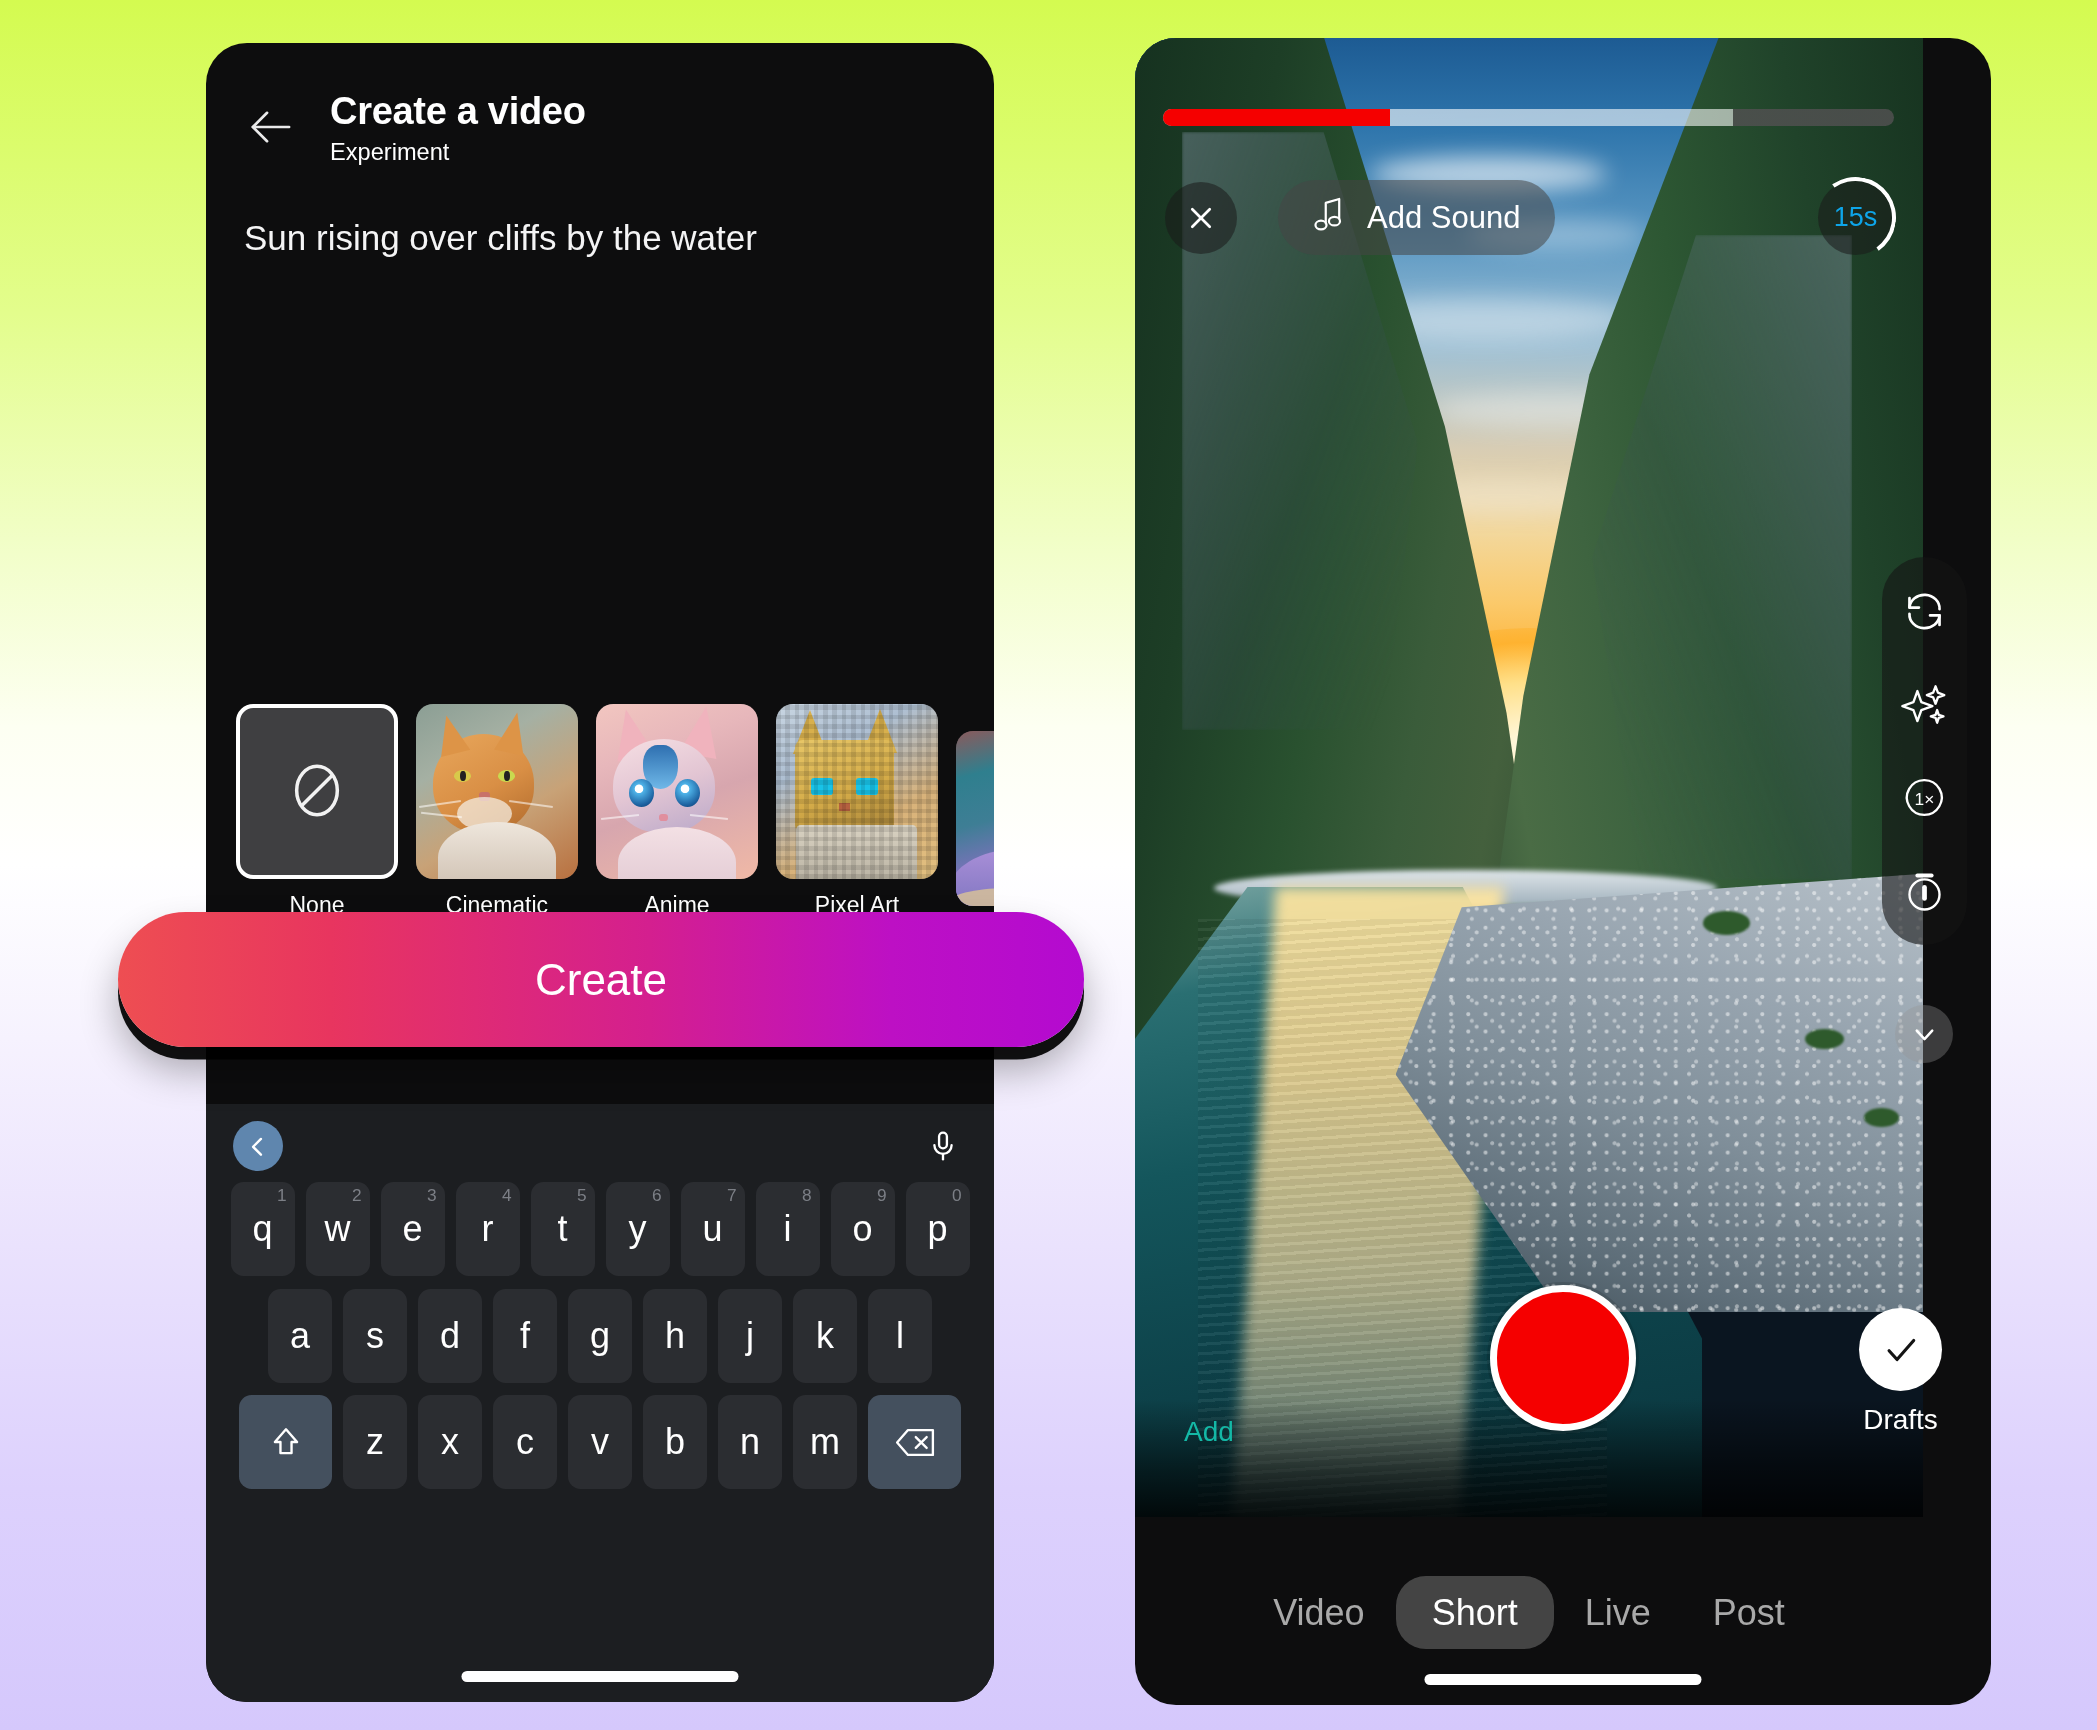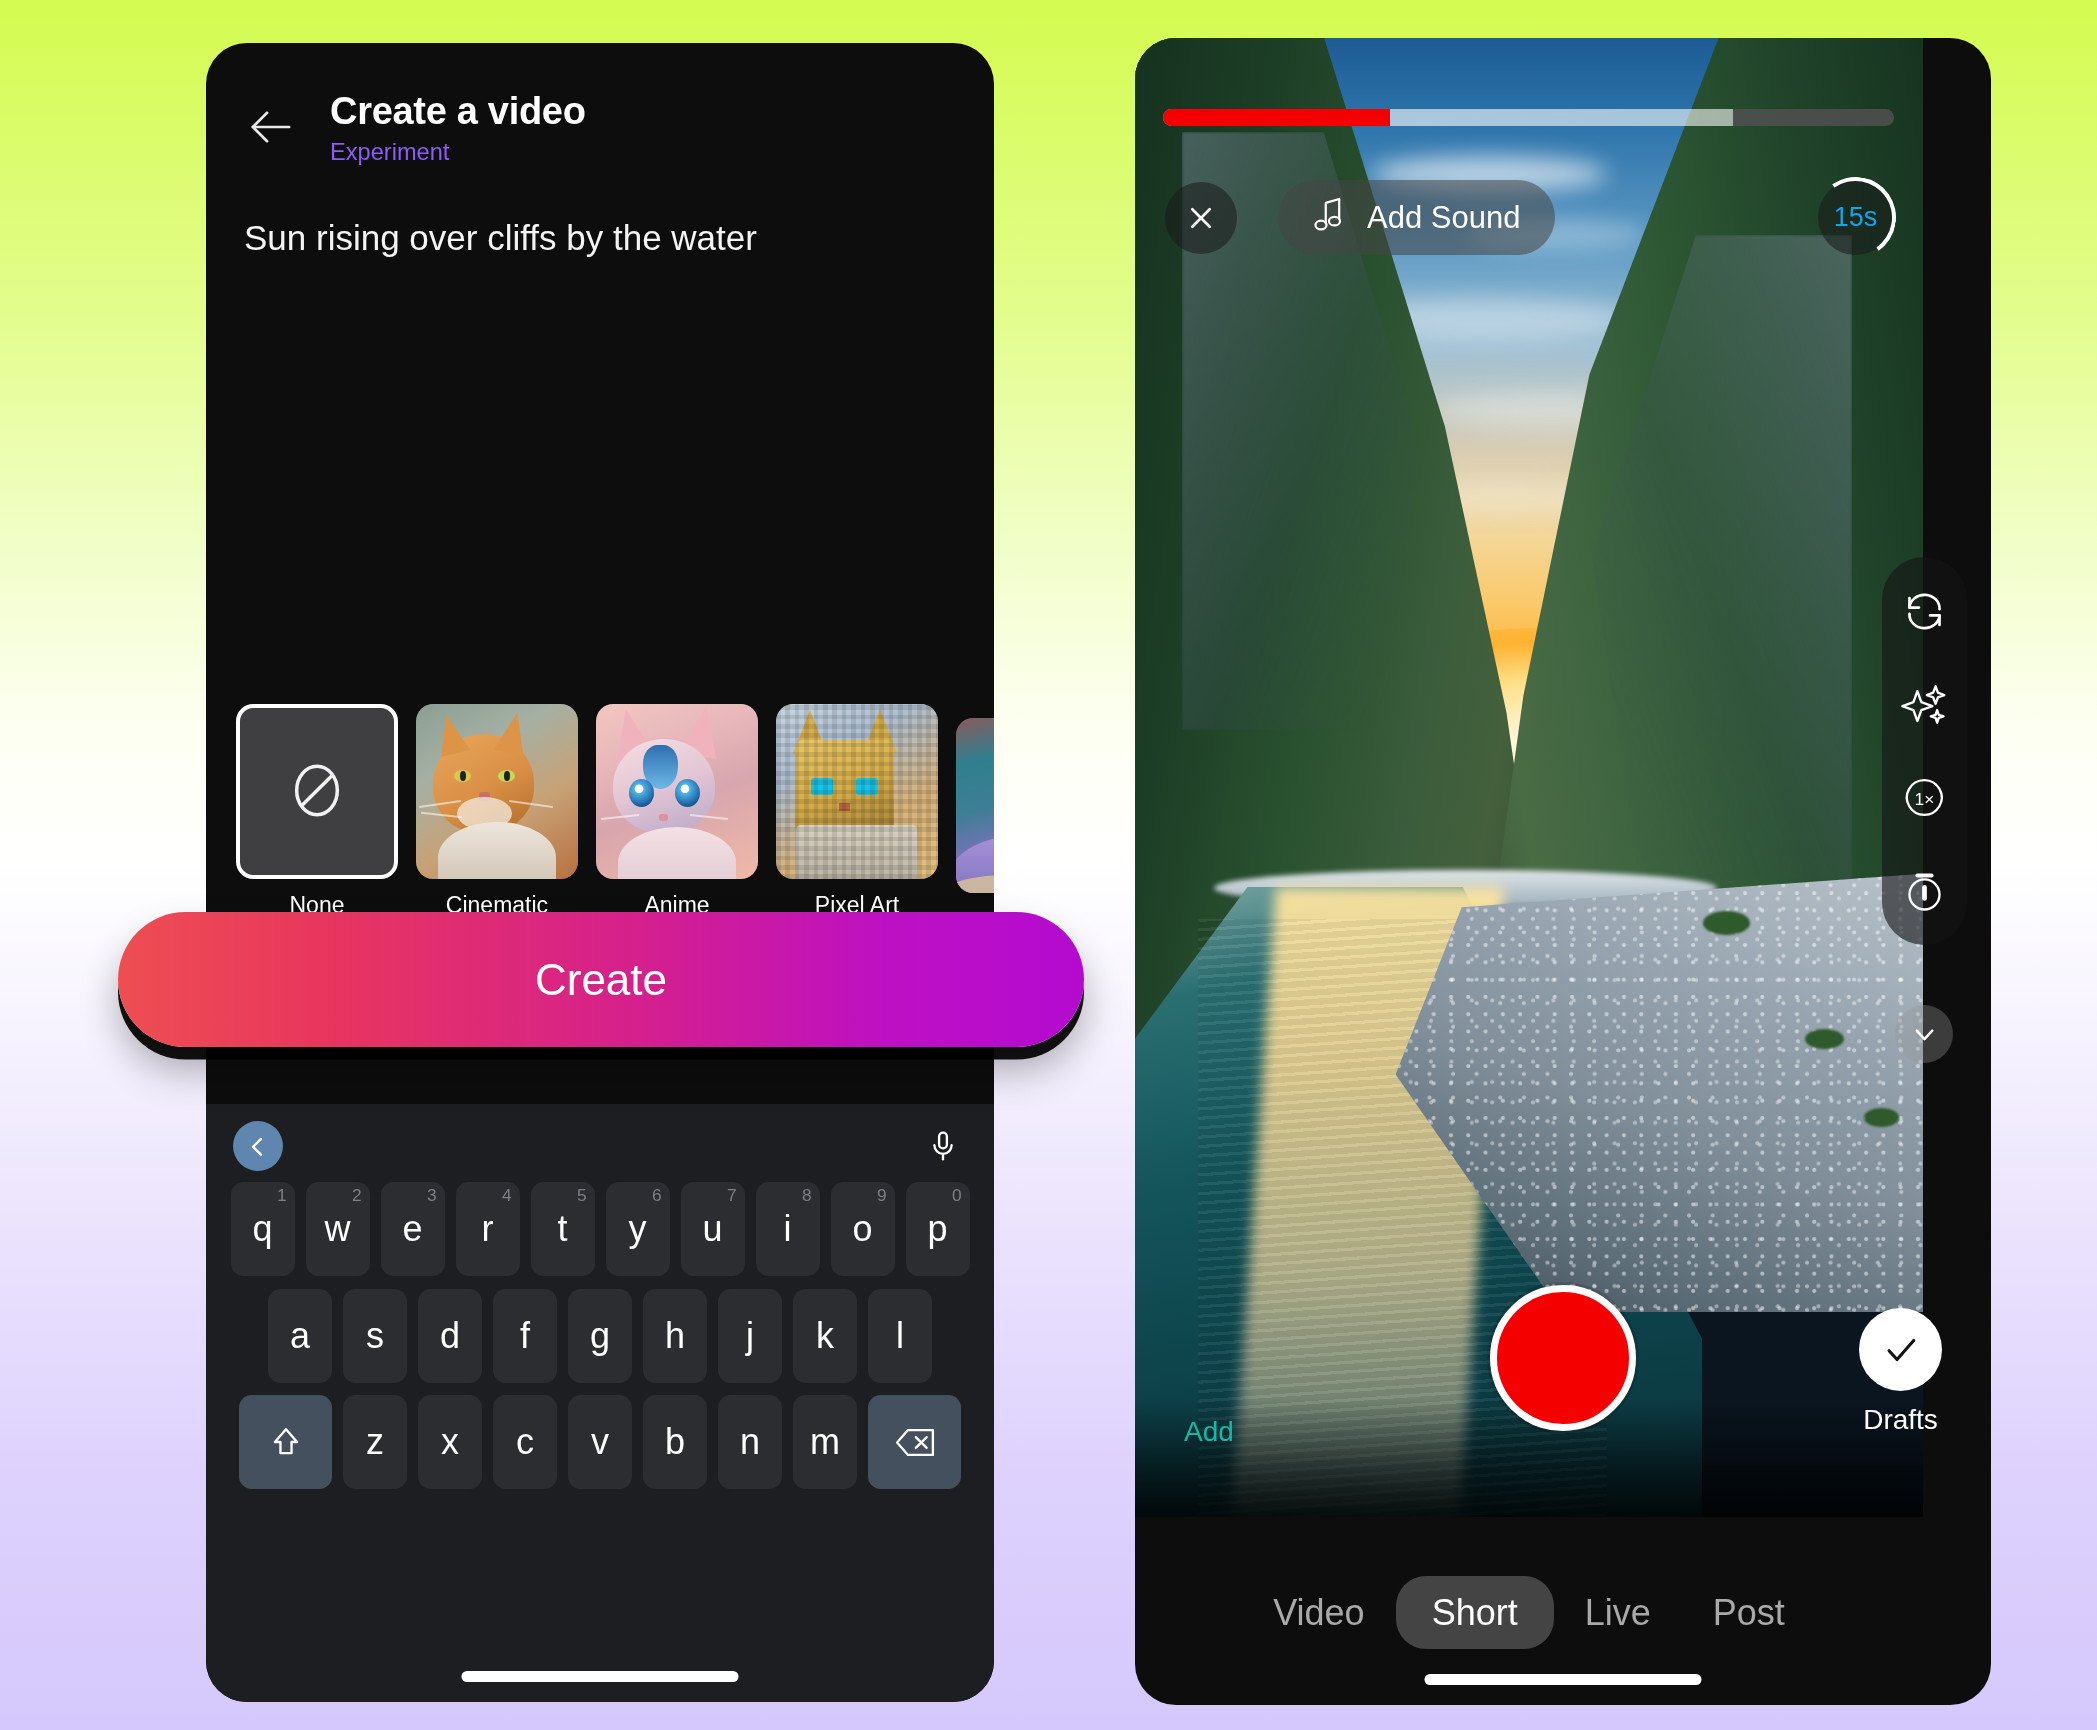--- a/index.html
+++ b/index.html
@@ -36,39 +36,39 @@
     width: 856px; height: 1667px;
     border-radius: 41px;
   }
 
   
   .lp-header { display: flex; align-items: flex-start; padding: 47px 0 0 39px; }
   .back-arrow { width: 52px; height: 52px; flex: 0 0 auto; margin-top: 11px; }
   .back-arrow svg { display:block; width:52px; height:52px; }
   .lp-titles { margin-left: 33px; }
   .lp-title { color: #fff; font-size: 38px; font-weight: bold; letter-spacing: -0.3px; line-height: 1.12; }
-  .lp-sub { color: #8b5cf6; font-size: 23.6px; margin-top: 6.3px; }
+  .lp-sub { color: #ffffff; font-size: 23.6px; margin-top: 6.3px; }
 
   .prompt-text {
     color: #f4f4f5;
     font-size: 35px;
     padding: 49px 46px 0 38px;
     line-height: 1.3;
     font-weight: 400;
   }
 
   
   .style-strip {
     position: absolute;
     left: 0; top: 661px;
     width: 788px;
     display: flex;
     gap: 18px;
     padding-left: 30px;
-    align-items: center;
+    align-items: flex-end;
   }
   .style-item { flex: 0 0 auto; text-align: center; }
   .style-thumb {
     width: 162px; height: 175px;
     border-radius: 17.3px;
     overflow: hidden;
     position: relative;
     background: #3a3a3c;
   }
   .style-item.selected .style-thumb {

